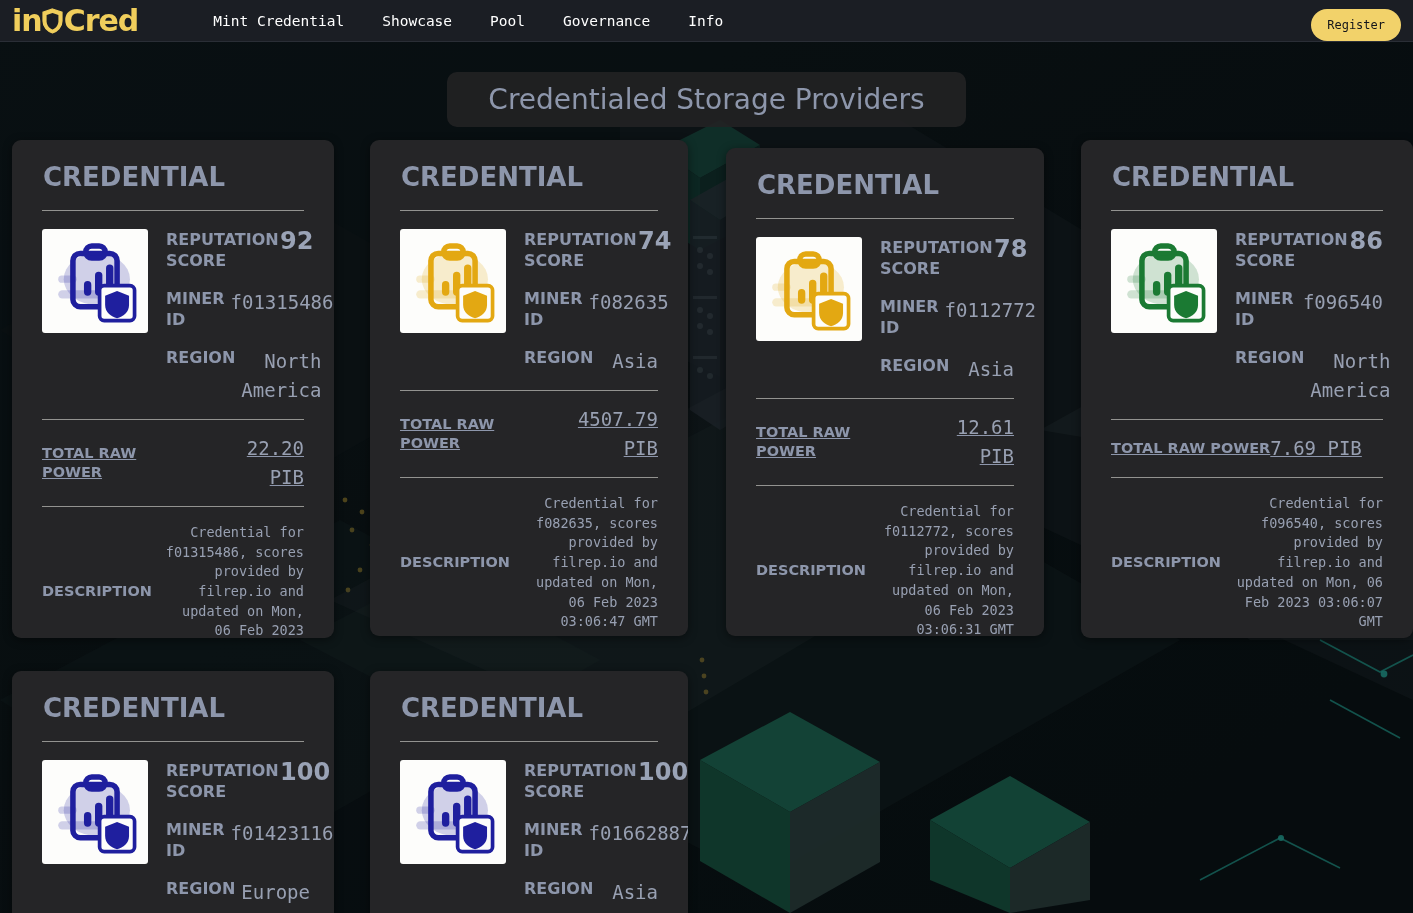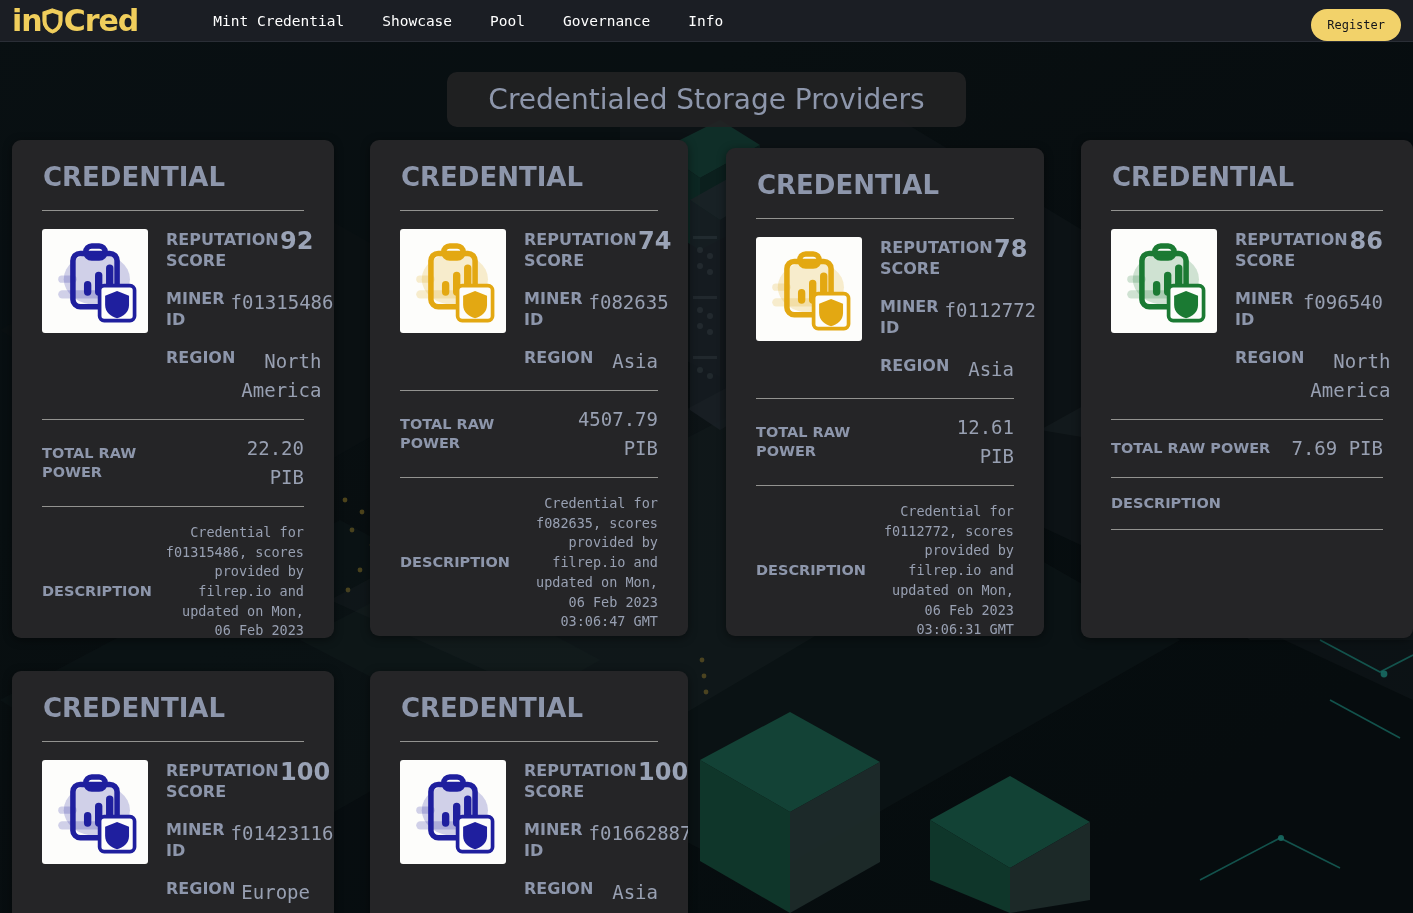--- a/index.html
+++ b/index.html
@@ -79,21 +79,21 @@
   }
   .fval-mono {
     font-family:"DejaVu Sans Mono","Liberation Mono",monospace;
     font-size:19px; color:#98a0b2; text-align:right; line-height:1.52;
   }
   .fval-score {
     font-family:"DejaVu Sans", sans-serif;
     font-weight:bold; font-size:24px; color:#9aa3b6; line-height:1;
     white-space:nowrap;
   }
-  .sec-b { display:flex; align-items:center; justify-content:space-between; padding:14px 8px; }
+  .sec-b { display:flex; align-items:center; padding:14px 8px;text-decoration:underline; }
   .sec-b .flabel { font-size:14.5px; max-width:none; }
   .sec-c { display:flex; align-items:center; justify-content:space-between; padding:16px 8px 16px 8px; gap:10px; }
   .sec-c .flabel { font-size:14.5px; max-width:none; flex:0 0 auto; }
   .desc {
     font-family:"DejaVu Sans Mono","Liberation Mono",monospace;
     font-size:13.5px; color:#98a0b2; text-align:right; line-height:1.46;
     flex:1;
   }
 </style>
 </head>
@@ -392,20 +392,21 @@
 
     <div class="hr hr-power-top"></div>
     <div class="sec-b">
       <span class="flabel">TOTAL RAW POWER</span>
       <span class="fval-mono">7.69 PIB</span>
     </div>
     <div class="hr hr-desc-top"></div>
 
     <div class="sec-c">
       <span class="flabel">DESCRIPTION</span>
+      <span class="desc">Credential for f096540, scores provided by filrep.io and updated on Mon, 06 Feb 2023 03:06:07 GMT</span>
     </div>
     <div class="hr hr-bottom"></div>
   </div>
 
   <div class="card" style="left: 12px; top: 671px; width: 322px; height: 300px;">
     <div class="card-title">CREDENTIAL</div>
     <div class="hr"></div>
 
     <div class="sec-a">
       <div class="thumb">

